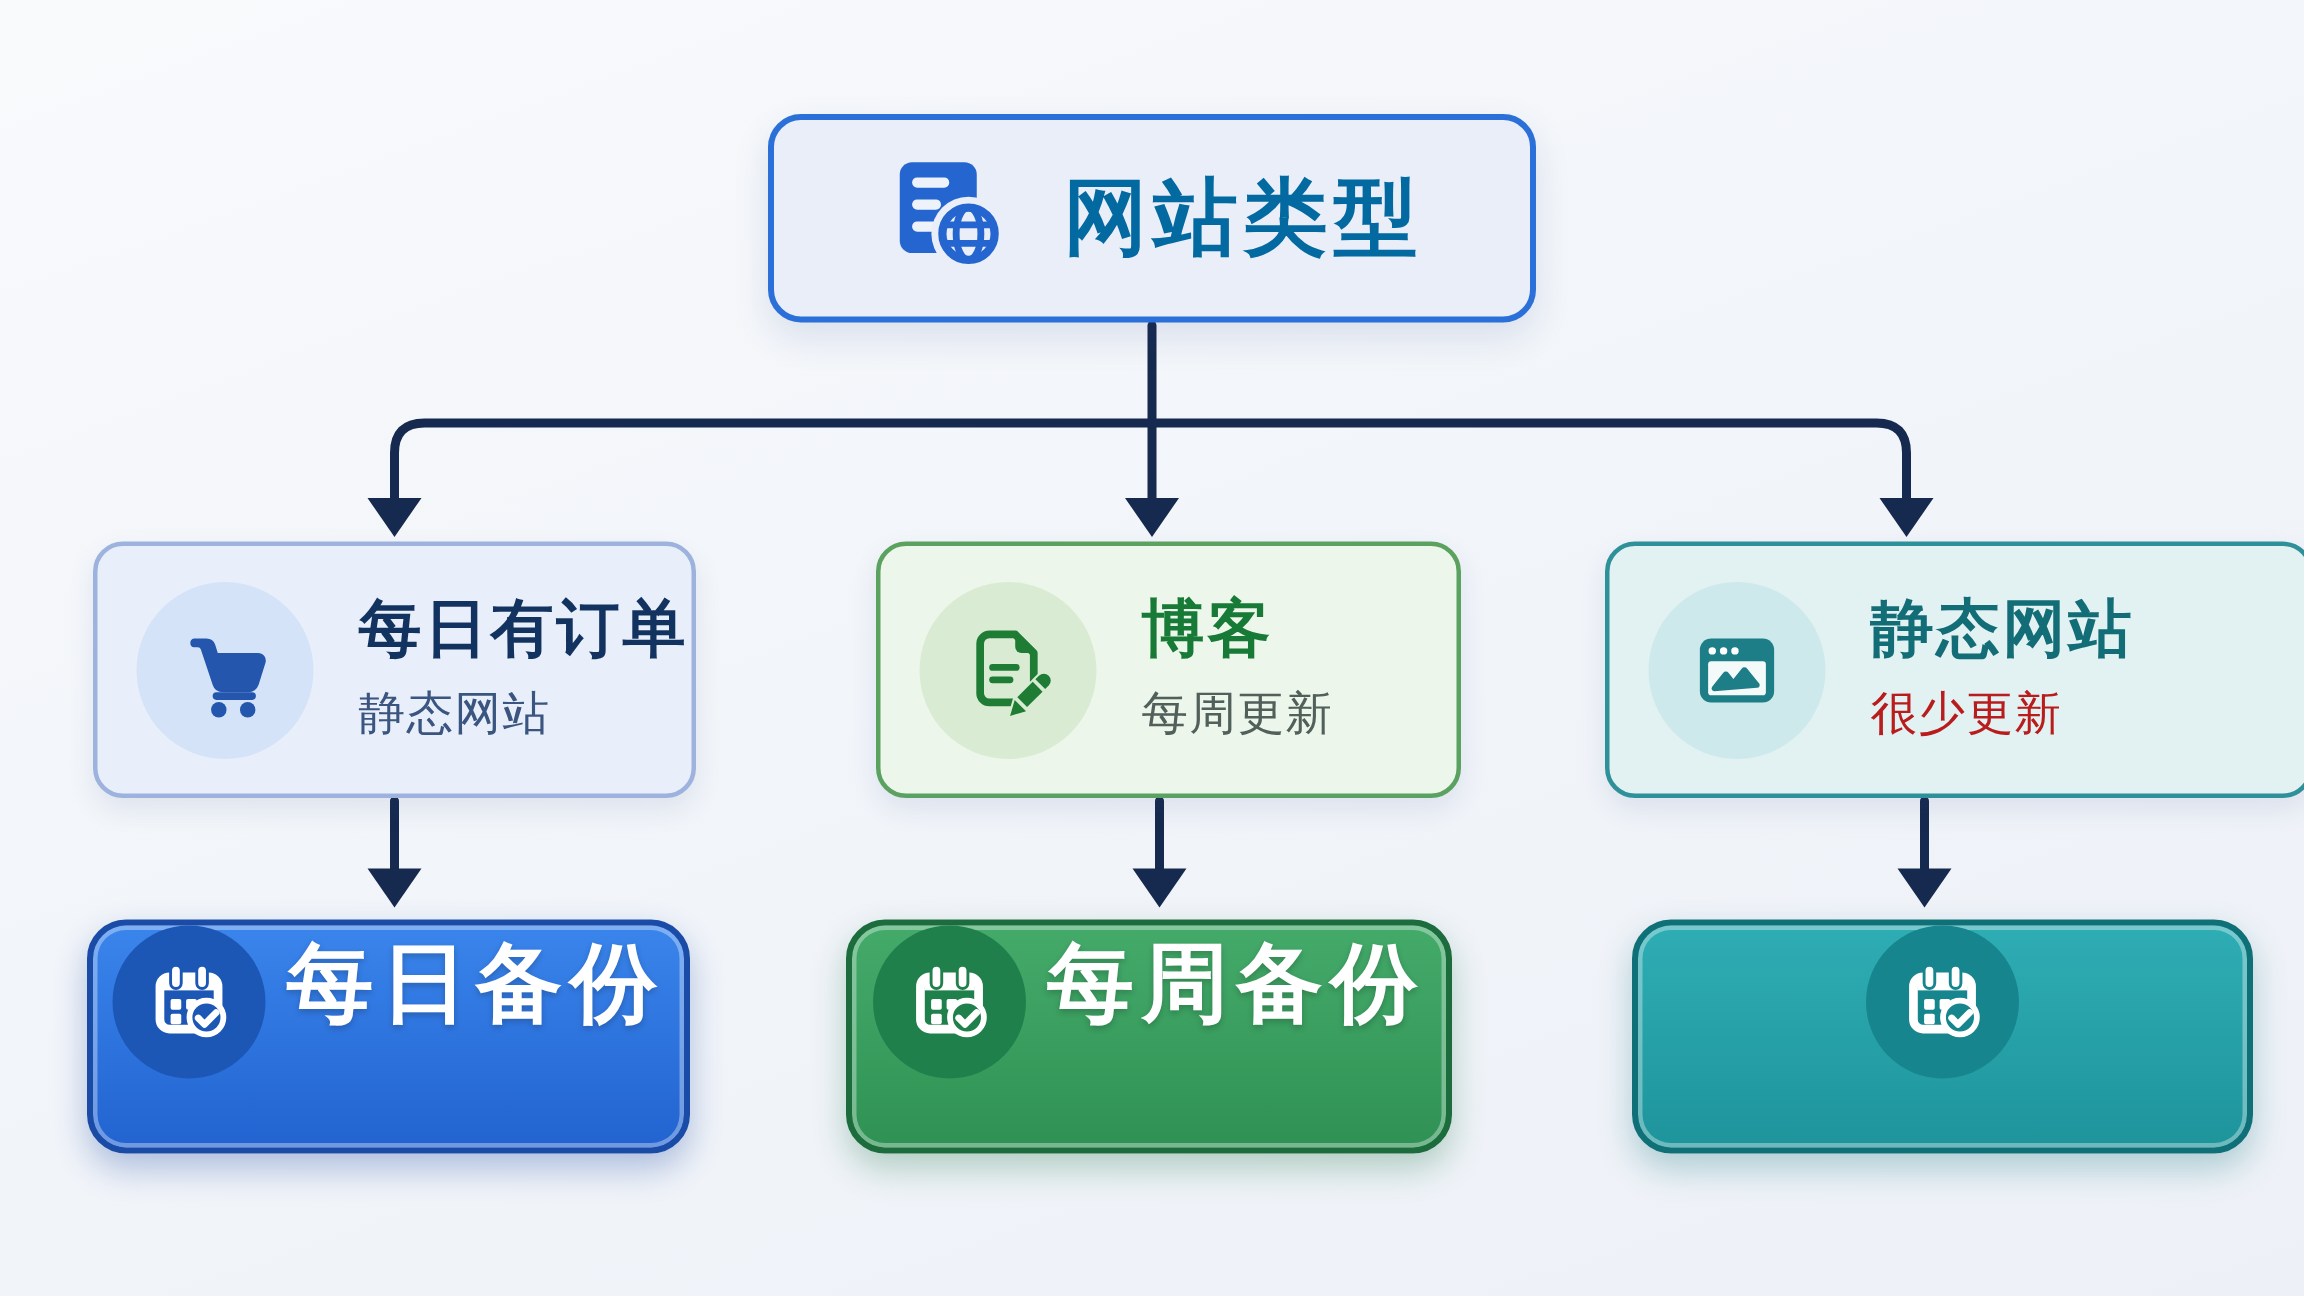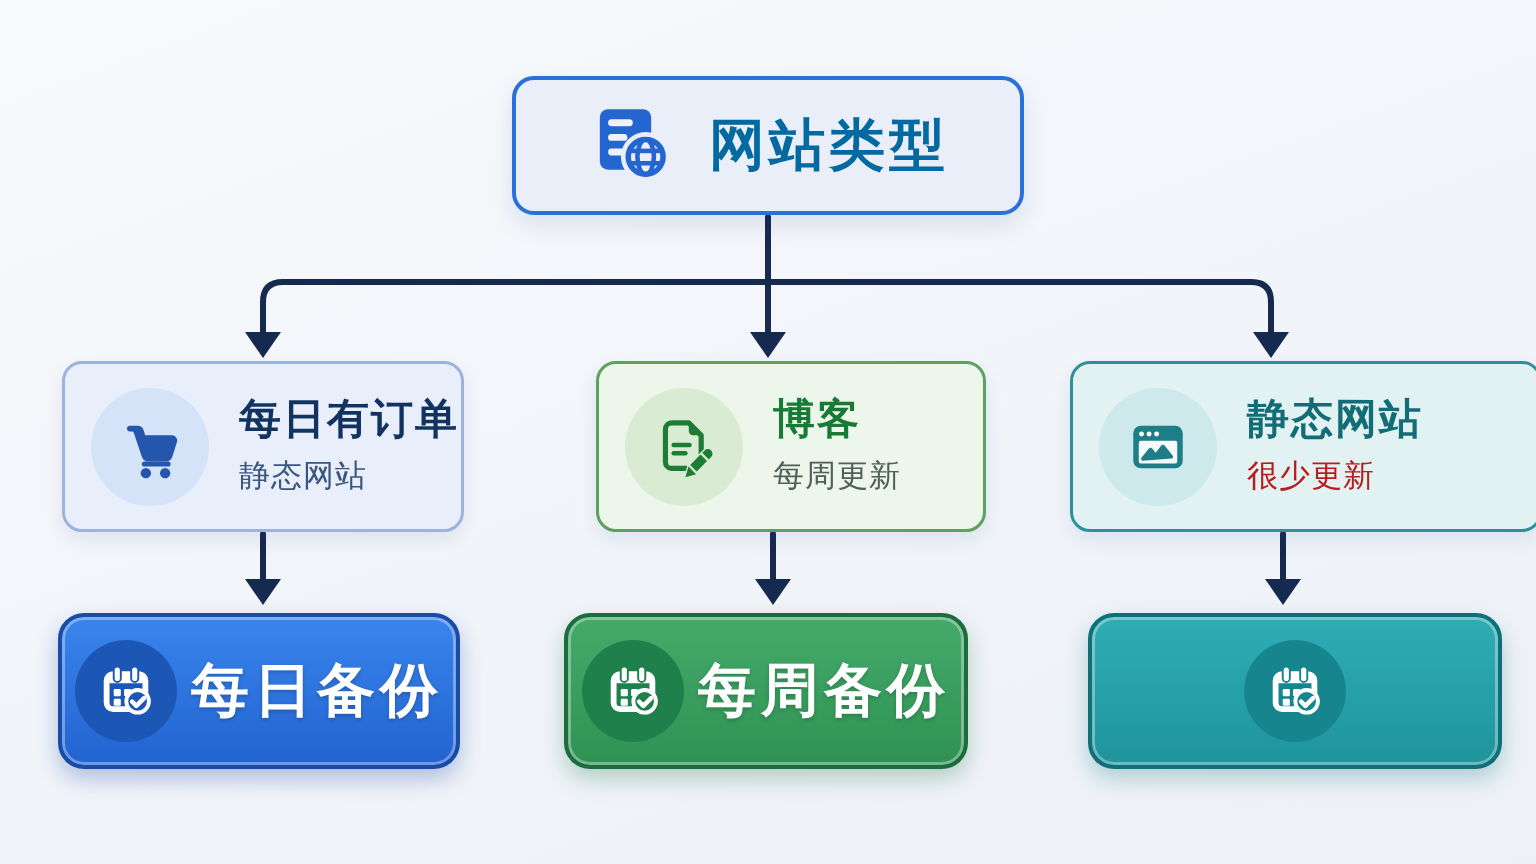--- a/index.html
+++ b/index.html
@@ -19,41 +19,41 @@
   }
   .root-title{font-size:56px;font-weight:bold;color:#0369a1;letter-spacing:4px;}
 
   
   .type-card{
     position:absolute;top:361px;height:171px;box-sizing:border-box;border-radius:20px;
     display:flex;align-items:center;padding-left:26px;gap:30px;
     box-shadow:0 8px 18px rgba(50,80,140,.10);
   }
   .card-1{left:62px;width:402px;background:#e9effa;border:3px solid #9db3dd;}
-  .card-2{left:596px;width:390px;background:#edf6ea;border:3px solid #5ba160;}
+  .card-2{left:584px;width:390px;background:#edf6ea;border:3px solid #5ba160;}
   .card-3{left:1070px;width:472px;background:#e2f1f2;border:3px solid #2e9099;}
   .icon-circle{width:118px;height:118px;border-radius:50%;flex:none;
     display:flex;align-items:center;justify-content:center;}
   .card-1 .icon-circle{background:#d4e3f8;}
   .card-2 .icon-circle{background:#d9ecd3;}
   .card-3 .icon-circle{background:#cde9ec;}
   .card-text{display:flex;flex-direction:column;}
   .card-title{font-size:42px;font-weight:bold;letter-spacing:2px;line-height:1.1;}
   .card-1 .card-title{color:#12335f;}
   .card-2 .card-title{color:#177a36;}
   .card-3 .card-title{color:#136d77;}
   .card-sub{font-size:31px;margin-top:12px;letter-spacing:1px;}
   .card-1 .card-sub{color:#3a557f;}
   .card-2 .card-sub{color:#51605a;}
   .card-3 .card-sub{color:#b91c1c;}
 
   
   .backup-box{
     position:absolute;top:613px;height:156px;box-sizing:border-box;border-radius:26px;
-    display:flex;align-items:center;justify-content:center;gap:14px;
+    display:flex;align-items:flex-start;justify-content:center;gap:14px;
   }
   .backup-1{left:58px;width:402px;background:linear-gradient(180deg,#3a85ec,#2263d0);
     border:4px solid #1a4ba6;box-shadow:inset 0 0 0 3px rgba(255,255,255,.35),0 10px 22px rgba(20,70,160,.30);}
   .backup-2{left:564px;width:404px;background:linear-gradient(180deg,#44aa6a,#2f9254);
     border:4px solid #1c6c3d;box-shadow:inset 0 0 0 3px rgba(255,255,255,.35),0 10px 22px rgba(20,110,60,.28);}
   .backup-3{left:1088px;width:414px;background:linear-gradient(180deg,#2fadb4,#1e949b);
     border:4px solid #107077;box-shadow:inset 0 0 0 3px rgba(255,255,255,.35),0 10px 22px rgba(10,110,120,.28);}
   .backup-icon-circle{width:102px;height:102px;border-radius:50%;flex:none;
     display:flex;align-items:center;justify-content:center;}
   .backup-1 .backup-icon-circle{background:#1c57b6;color:#1c57b6;}

